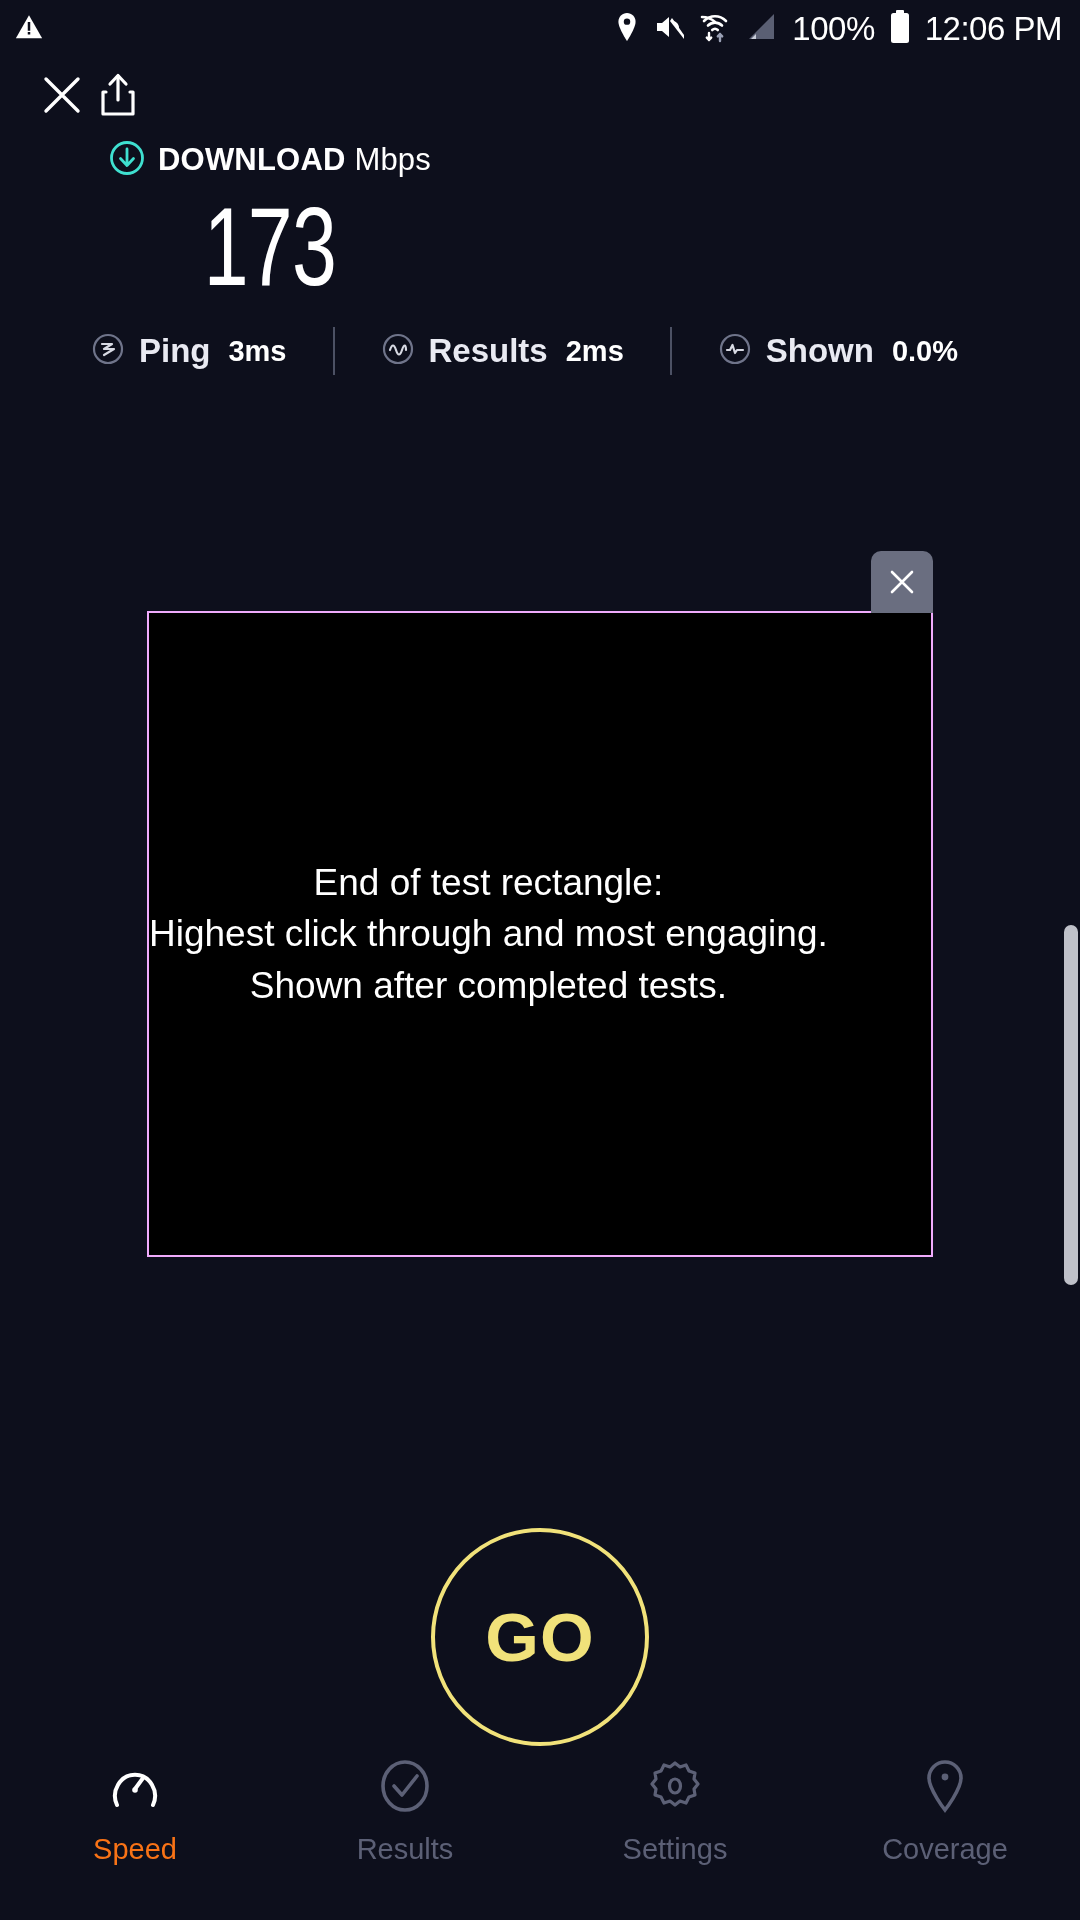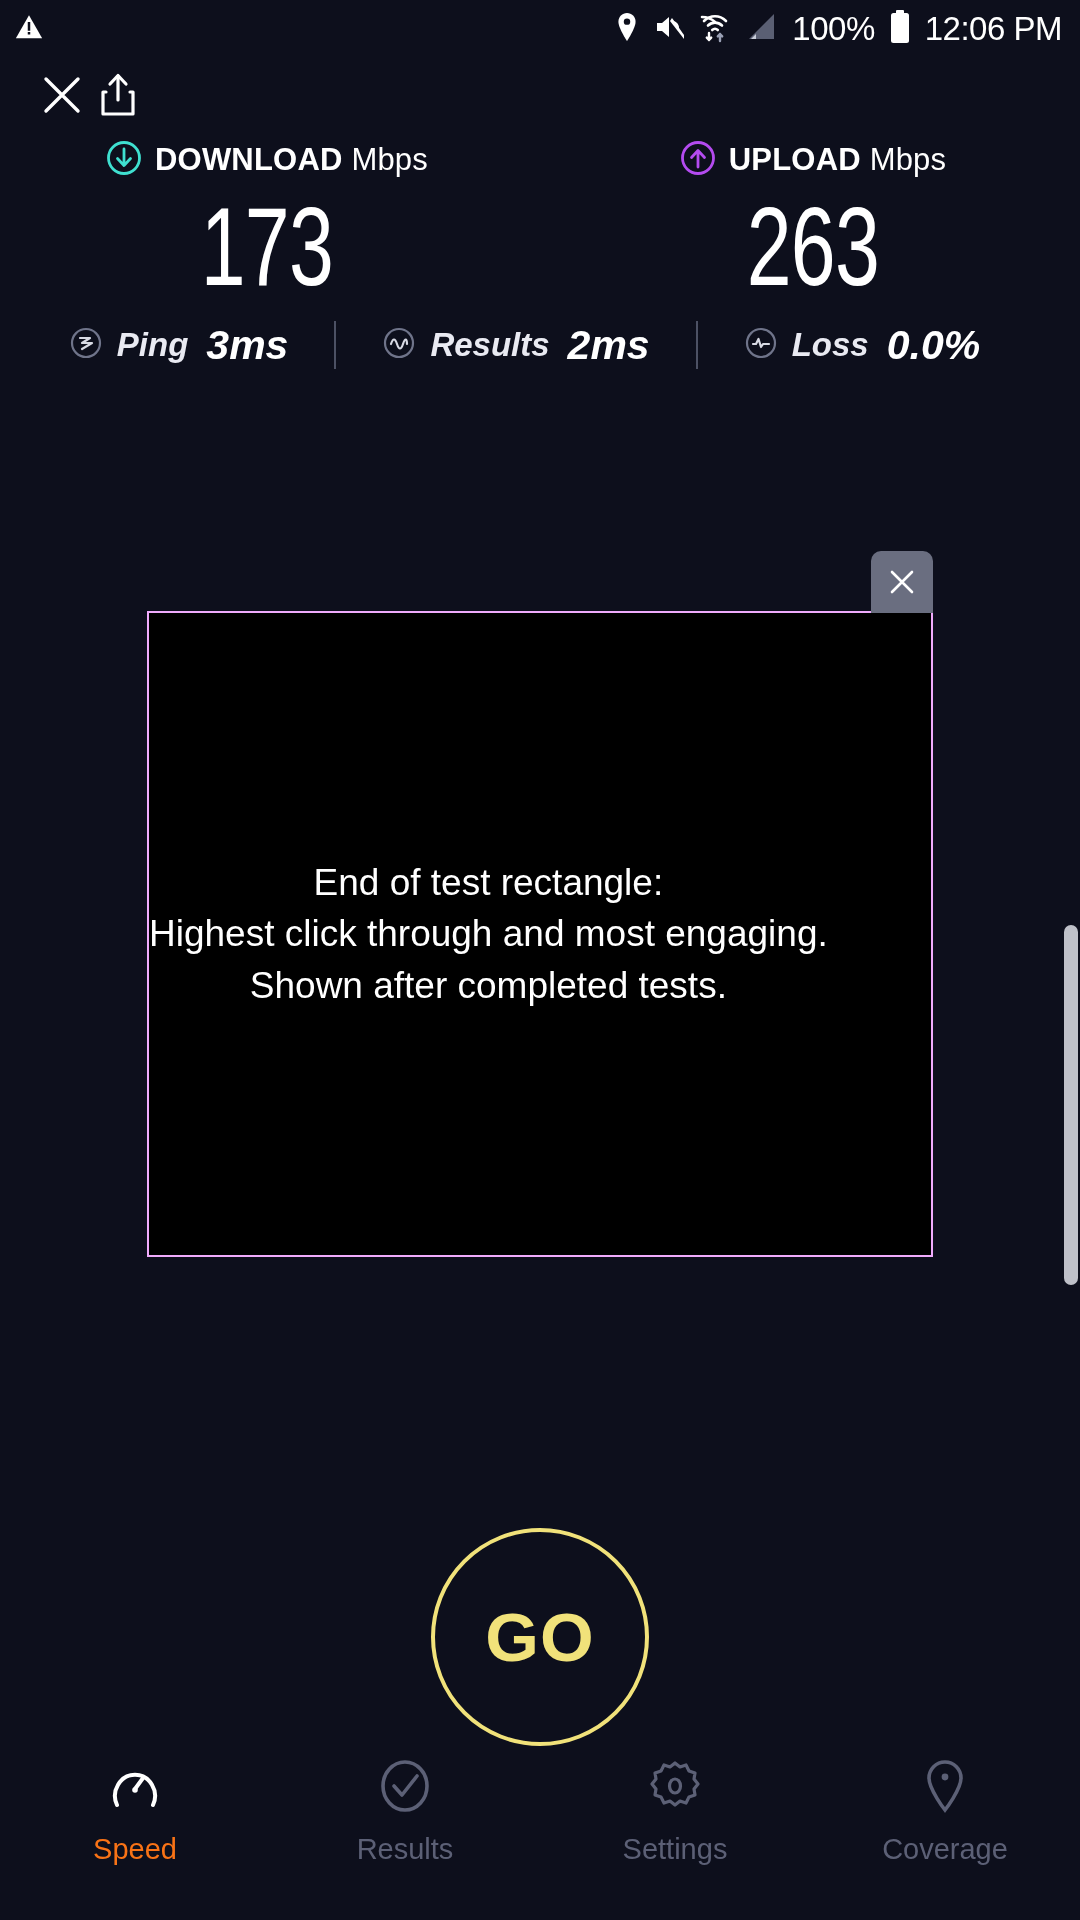--- a/index.html
+++ b/index.html
@@ -51,25 +51,25 @@
   .metric-value{
     color:#ffffff; font-size:112px; font-weight:300;
     font-family:"Liberation Sans", sans-serif;
     letter-spacing:-1px; line-height:1.12; margin-top:4px;
     transform:scaleX(0.72); transform-origin:center;
   }
 
   
   .pjl{
     display:flex; align-items:center; justify-content:center;
-    margin-top:12px; width:1049px;font-style:italic;
+    margin-top:18px; width:1049px;
   }
   .pjl-item{ display:flex; align-items:center; gap:14px; }
   .pjl-name{ color:#e9eaf2; font-size:33px; font-weight:600; }
-  .pjl-val{ color:#ffffff; font-size:41px; font-weight:700; margin-left:4px; }
+  .pjl-val{ color:#ffffff; font-size:29px; font-weight:700; margin-left:4px; }
   .pjl-sep{ width:2px; height:48px; background:#4c5164; margin:0 46px; }
 
   
   .ad-wrap{ position:absolute; left:147px; top:611px; }
   .ad-rect{
     width:786px; height:646px;
     background:#000000;
     border:2px solid #f0abfc;
     display:flex; align-items:center; justify-content:flex-start;
   }
@@ -194,32 +194,20 @@
             <svg width="36" height="36" viewBox="0 0 36 36">
                 <circle cx="18" cy="18" r="15.5" stroke="#3fe0d0" stroke-width="2.8" fill="none"></circle>
                 <path d="M18 9 L18 25 M11.5 18.5 L18 25.5 L24.5 18.5" stroke="#3fe0d0" stroke-width="2.8" fill="none" stroke-linecap="round" stroke-linejoin="round"></path>
               </svg>
           </span>
           <span class="metric-label"><span>DOWNLOAD</span> <span class="unit">Mbps</span></span>
         </div>
         <div class="metric-value">173</div>
       </div>
 
-      <div class="metric">
-        <div class="metric-head">
-          <span>
-            <svg width="36" height="36" viewBox="0 0 36 36">
-                <circle cx="18" cy="18" r="15.5" stroke="#b44bf0" stroke-width="2.8" fill="none"></circle>
-                <path d="M18 27 L18 11 M11.5 17.5 L18 10.5 L24.5 17.5" stroke="#b44bf0" stroke-width="2.8" fill="none" stroke-linecap="round" stroke-linejoin="round"></path>
-              </svg>
-          </span>
-          <span class="metric-label"><span>UPLOAD</span> <span class="unit">Mbps</span></span>
-        </div>
-        <div class="metric-value">263</div>
-      </div>
     </div>
 
     <div class="pjl">
       <div class="pjl-item">
         <span>
           <svg width="34" height="34" viewBox="0 0 34 34">
               <circle cx="17" cy="17" r="14" stroke="#6f748a" stroke-width="2.2" fill="none"></circle>
               <path d="M11 12 L21 12 L13 17 L23 17 L13 23" stroke="#d8dae4" stroke-width="2.2" fill="none" stroke-linecap="round" stroke-linejoin="round"></path>
             </svg>
         </span>
@@ -242,21 +230,21 @@
 
       <div class="pjl-sep"></div>
 
       <div class="pjl-item">
         <span>
           <svg width="34" height="34" viewBox="0 0 34 34">
               <circle cx="17" cy="17" r="14" stroke="#6f748a" stroke-width="2.2" fill="none"></circle>
               <path d="M9 18 L12 18 L14.5 13 L17 21 L19 18 L25 18" stroke="#d8dae4" stroke-width="2.2" fill="none" stroke-linecap="round" stroke-linejoin="round"></path>
             </svg>
         </span>
-        <span class="pjl-name">Loss</span>
+        <span class="pjl-name">Shown</span>
         <span class="pjl-val">0.0%</span>
       </div>
     </div>
   </div>
 
   <div class="ad-wrap">
     <div class="ad-close">
       <svg width="34" height="34" viewBox="0 0 34 34">
           <path d="M7 7 L27 27 M27 7 L7 27" stroke="#ffffff" stroke-width="2.6" stroke-linecap="round"></path>
         </svg>

